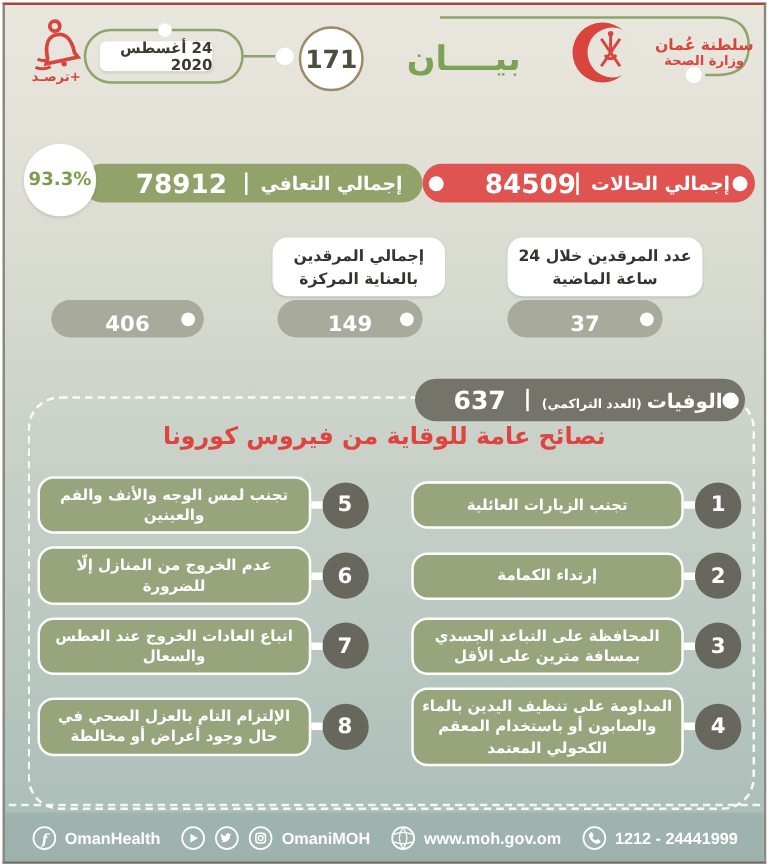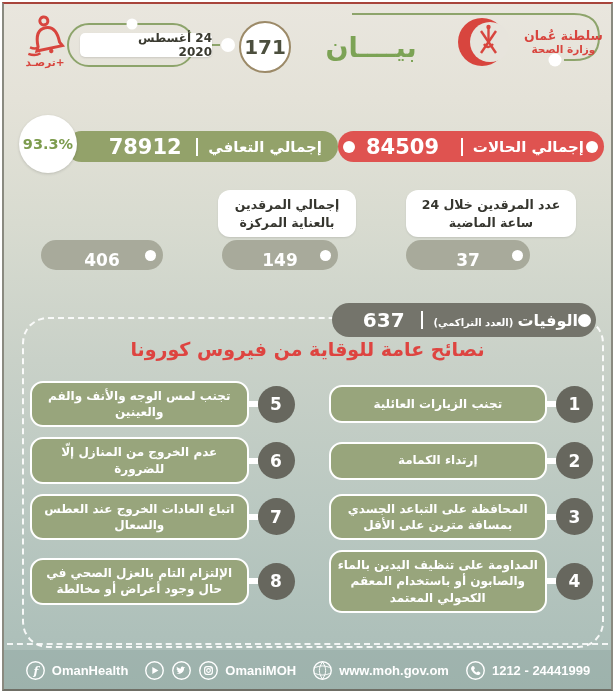--- a/index.html
+++ b/index.html
@@ -9,48 +9,48 @@
     background:linear-gradient(180deg,#e9e6de 0%,#e4e2d8 14%,#d8dbd0 32%,#c9d1c8 52%,#bac8c1 74%,#aec0ba 92%,#aabcb7 100%);
     font-family:"DejaVu Sans", sans-serif; overflow:hidden;
   }
   .abs{position:absolute;}
   .wdot{position:absolute;background:#fff;border-radius:50%;}
 
   
   .bell-label{left:12px;top:52px;width:58px;text-align:center;font-size:10.5px;font-weight:bold;color:#d8453e;}
   .date-box{left:76px;top:29px;width:90px;height:24px;background:#fff;border-radius:5px;
     display:flex;align-items:center;justify-content:center;font-size:12px;font-weight:bold;color:#3a3a30;direction:rtl;z-index:3;
-    box-shadow:0 1px 2px rgba(0,0,0,.12);padding-left:42px;}
+    box-shadow:0 1px 2px rgba(0,0,0,.12);}
   .num-circle{left:235px;top:17px;width:52px;height:52px;background:#fff;border:2.5px solid #9c8a68;border-radius:50%;
     box-sizing:border-box;display:flex;align-items:center;justify-content:center;font-size:20px;font-weight:bold;color:#4c4f3e;z-index:3;}
   .bayan{left:292px;top:22px;width:150px;height:42px;display:flex;align-items:center;justify-content:center;
     font-size:27px;font-weight:bold;color:#7ca355;direction:rtl;z-index:3;}
   .logo{left:452px;top:11px;width:150px;height:54px;display:flex;align-items:center;gap:16px;z-index:3;}
   .logo-text{direction:rtl;text-align:center;color:#d8453e;line-height:1.25;}
   .logo-text .l1{font-size:12.5px;font-weight:bold;}
   .logo-text .l2{font-size:10.5px;font-weight:bold;}
 
   
   .pill{box-sizing:border-box;display:flex;align-items:center;direction:rtl;color:#fff;font-weight:bold;}
   .pill .sep{width:2px;height:18px;background:#fff;flex:none;}
   .pill-red{left:334px;top:127px;width:266px;height:31px;background:#df5350;border-radius:16px;}
   .pill-red .lbl{padding:0 20px 0 10px;font-size:15px;}
-  .pill-red .num{flex:1;text-align:left;font-size:21px;padding-left:28px;direction:ltr;}
+  .pill-red .num{flex:1;text-align:right;font-size:21px;padding-left:28px;direction:ltr;}
   .pill-green{left:62px;top:127px;width:272px;height:31px;background:#93a26a;border-radius:16px;}
   .pill-green .lbl{padding:0 16px 0 10px;font-size:15px;}
   .pill-green .num{flex:1;text-align:center;font-size:21px;padding-left:28px;direction:ltr;}
   .pct-circle{left:15px;top:111px;width:58px;height:58px;background:#fff;border-radius:50%;z-index:3;
     display:flex;align-items:center;justify-content:center;font-size:14.5px;font-weight:bold;color:#7d9c4e;
     box-shadow:0 1px 3px rgba(0,0,0,.15);}
 
   
   .card{background:#fff;border-radius:12px;display:flex;align-items:center;justify-content:center;text-align:center;
     direction:rtl;font-size:12.5px;font-weight:bold;color:#35352e;line-height:1.4;padding:3px 6px;box-sizing:border-box;
     box-shadow:0 1px 2px rgba(0,0,0,.10);}
-  .card-r{left:402px;top:186px;width:170px;height:47px;}
+  .card-r{left:402px;top:186px;width:156px;height:47px;}
   .card-m{left:214px;top:186px;width:138px;height:47px;}
   .card-l{left:33px;top:186px;width:162px;height:47px;}
   .spill{background:#a8aa9b;border-radius:15px;height:30px;display:flex;align-items:flex-end;justify-content:center;
     color:#fff;font-weight:bold;font-size:17px;}
   .spill .wdot{width:11px;height:11px;right:7px;top:9.5px;}
   .spill-r{left:402px;top:236px;width:124px;}
   .spill-m{left:218px;top:236px;width:116px;}
   .spill-l{left:37px;top:236px;width:122px;}
 
   

